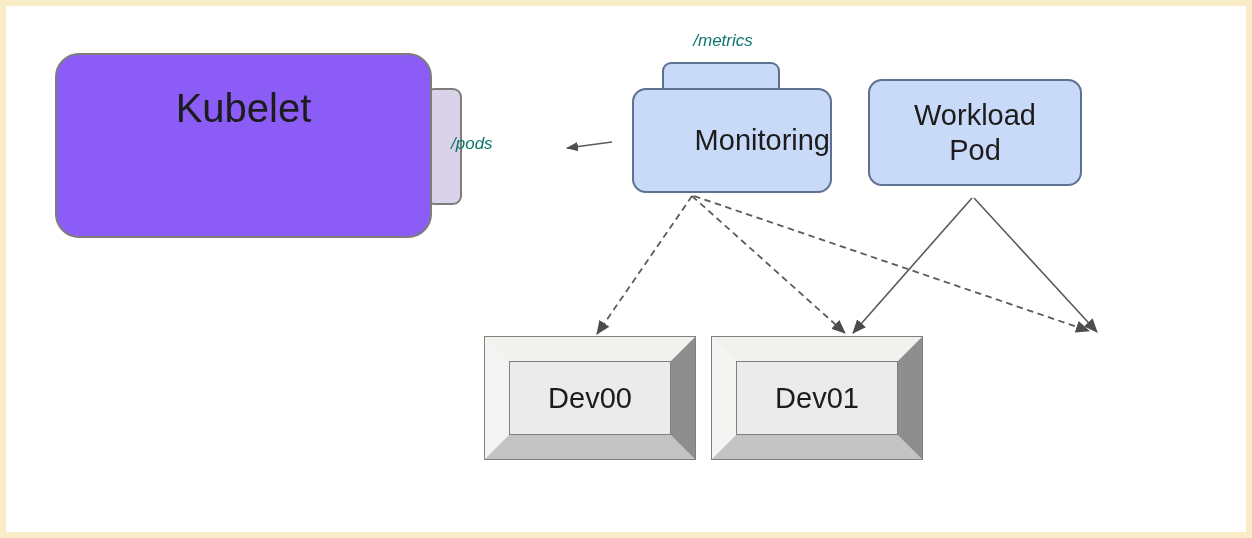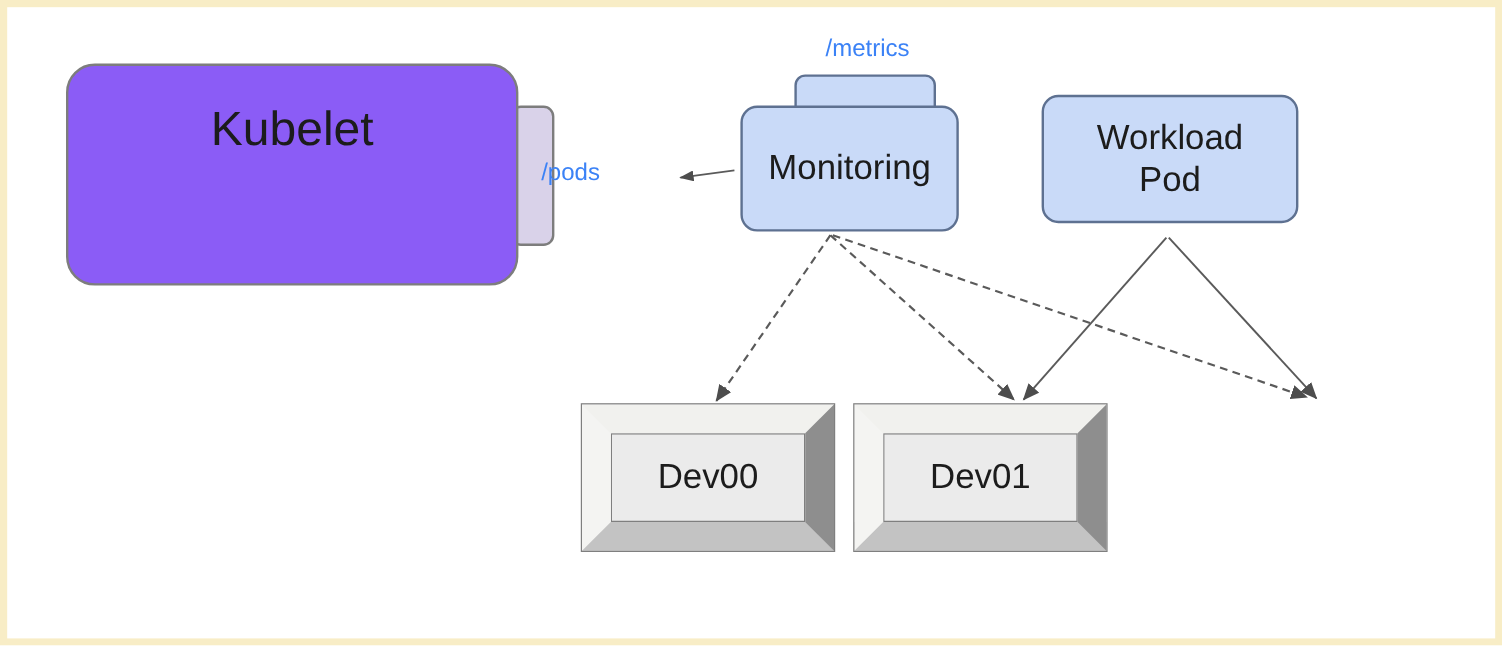--- a/index.html
+++ b/index.html
@@ -47,37 +47,38 @@
   
   .blue-box {
     background: #c9daf8;
     border: 2px solid #5e7191;
     border-radius: 14px;
     z-index: 2;
     flex-direction: column;
     font-size: 29px;
     line-height: 35px;
   }
-  .md-box { left: 611px; top: 82px; width: 182px; height: 105px; }
+  .md-box { left: 626px; top: 82px; width: 200px; height: 105px; align-items: flex-end; }
   .wp-box { left: 862px; top: 73px; width: 214px; height: 107px; }
   .metrics-tab {
     left: 656px; top: 56px; width: 118px; height: 44px;
     background: #c9daf8;
     border: 2px solid #5e7191;
     border-radius: 9px 9px 0 0;
     z-index: 1;
   }
   
   .endpoint-label {
     position: absolute;
-    font-size: 20px;
+    font-size: 17px;
     line-height: 28px;
-    color: #3b82f6;
+    color: #0f766e;
     z-index: 2;
     white-space: nowrap;
+    font-style: italic;
   }
   .metrics-label { left: 656px; top: 21px; width: 122px; text-align: center; }
   .pods-label { left: 445px; top: 124px; }
   
   .device {
     position: absolute;
     top: 331px;
     width: 210px; height: 122px;
     box-sizing: border-box;
     border: 24px solid;

